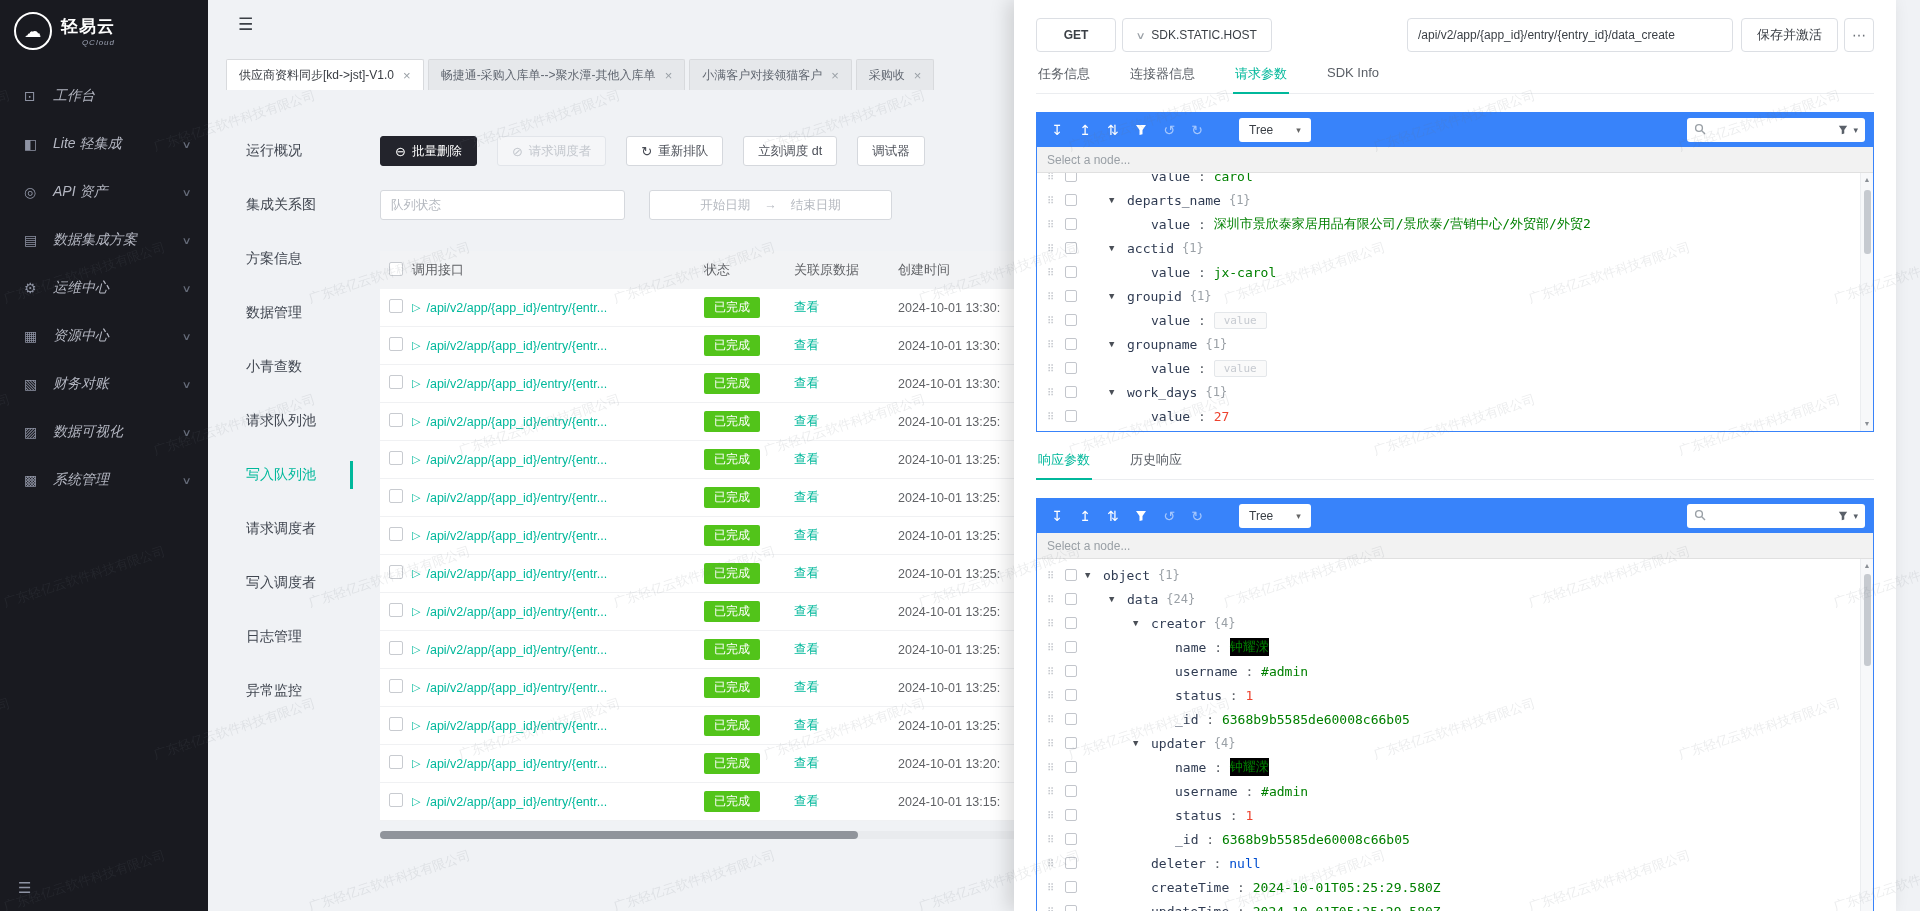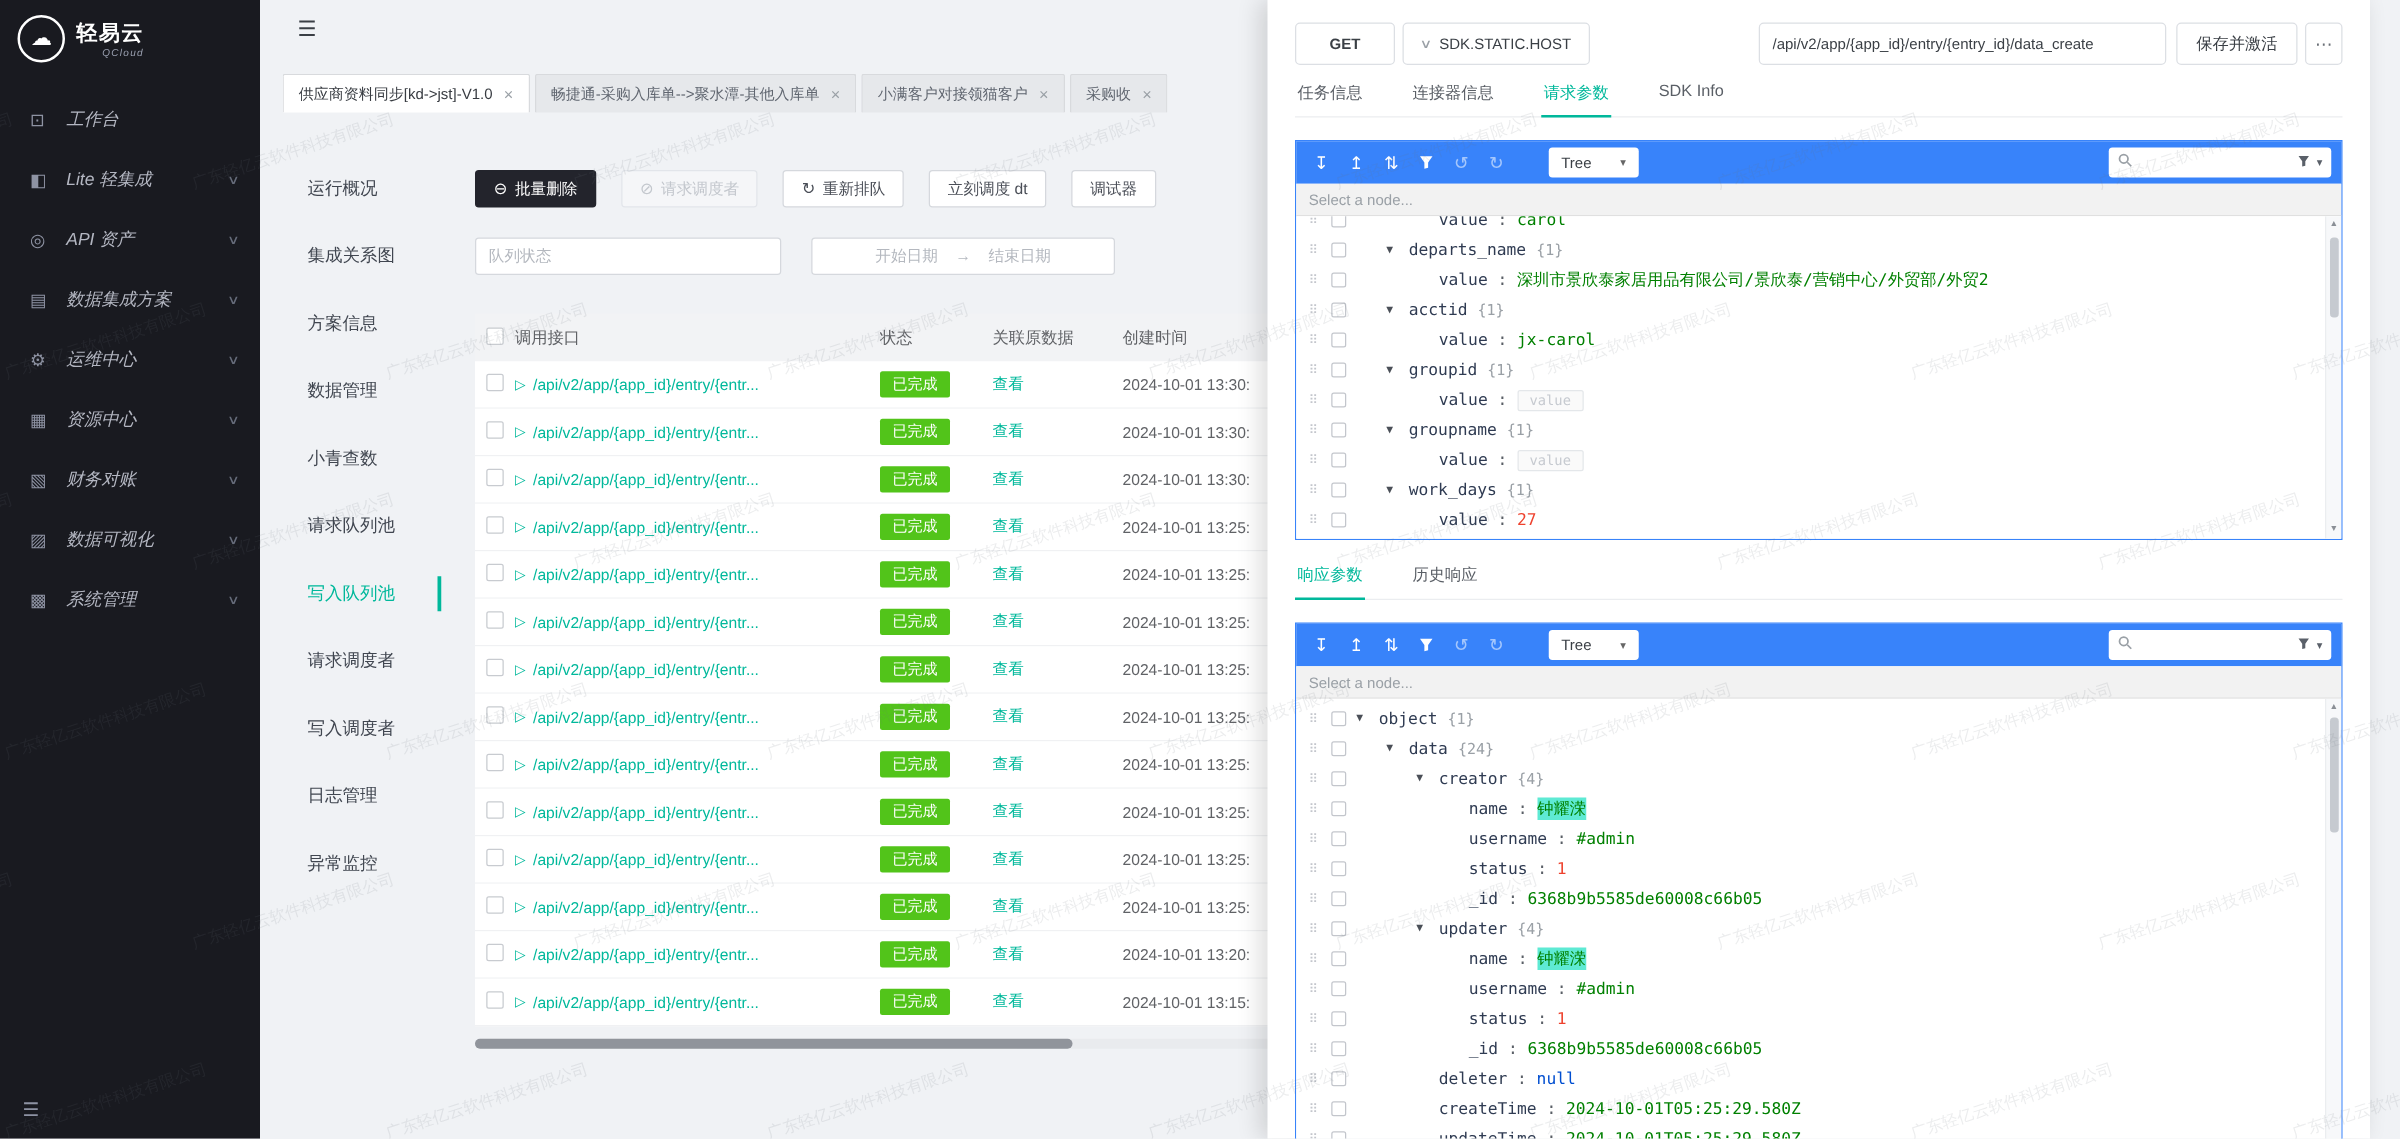--- a/index.html
+++ b/index.html
@@ -106,21 +106,21 @@
   .jcb{width:12px;height:12px;border:1px solid #c3c6cc;border-radius:2px;background:#fff;margin-right:8px;flex:none;cursor:pointer;}
   .jindent{width:calc(var(--i,0)*24px);flex:none;}
   .t-pair .jindent,.t-pair-empty .jindent{width:calc(var(--i,0)*24px + 18px);}
   .tri{width:18px;font-size:9px;color:#4a4f57;cursor:pointer;flex:none;}
   .jkey{color:#2f3b52;}
   .t-pair .jkey::after,.t-pair-empty .jkey::after{content:"\00a0:\00a0";color:#5a5f66;}
   .jcount{color:#9aa0a6;margin-left:8px;font-size:12px;}
   .v-string .jval{color:var(--string-green);}
   .v-number .jval{color:var(--number-red);}
   .v-null .jval{color:var(--null-blue);}
-  .hl .jval{background:#5eead4;}
+  .hl .jval{background:#000000;}
   .jempty{background:#fafafa;border:1px solid #e4e7ea;border-radius:2px;color:#c6cad0;font-size:11px;line-height:15px;padding:0 9px;min-width:34px;}
   .cut-top{margin-top:-13px;}
 
   .vrail{position:absolute;right:0;top:0;bottom:0;width:13px;background:#f7f8fa;border-left:1px solid #ebedf0;display:flex;flex-direction:column;align-items:center;padding:3px 0;}
   .rail-arrow{font-size:7px;color:#8a8f96;line-height:8px;}
   .vthumb{width:7px;border-radius:3px;background:#c6cad0;margin-top:6px;cursor:grab;}
   .editor-1 .vthumb{height:64px;}
   .editor-2 .vthumb{height:92px;margin-top:4px;}
   .rail-down{margin-top:auto;}
 </style>

